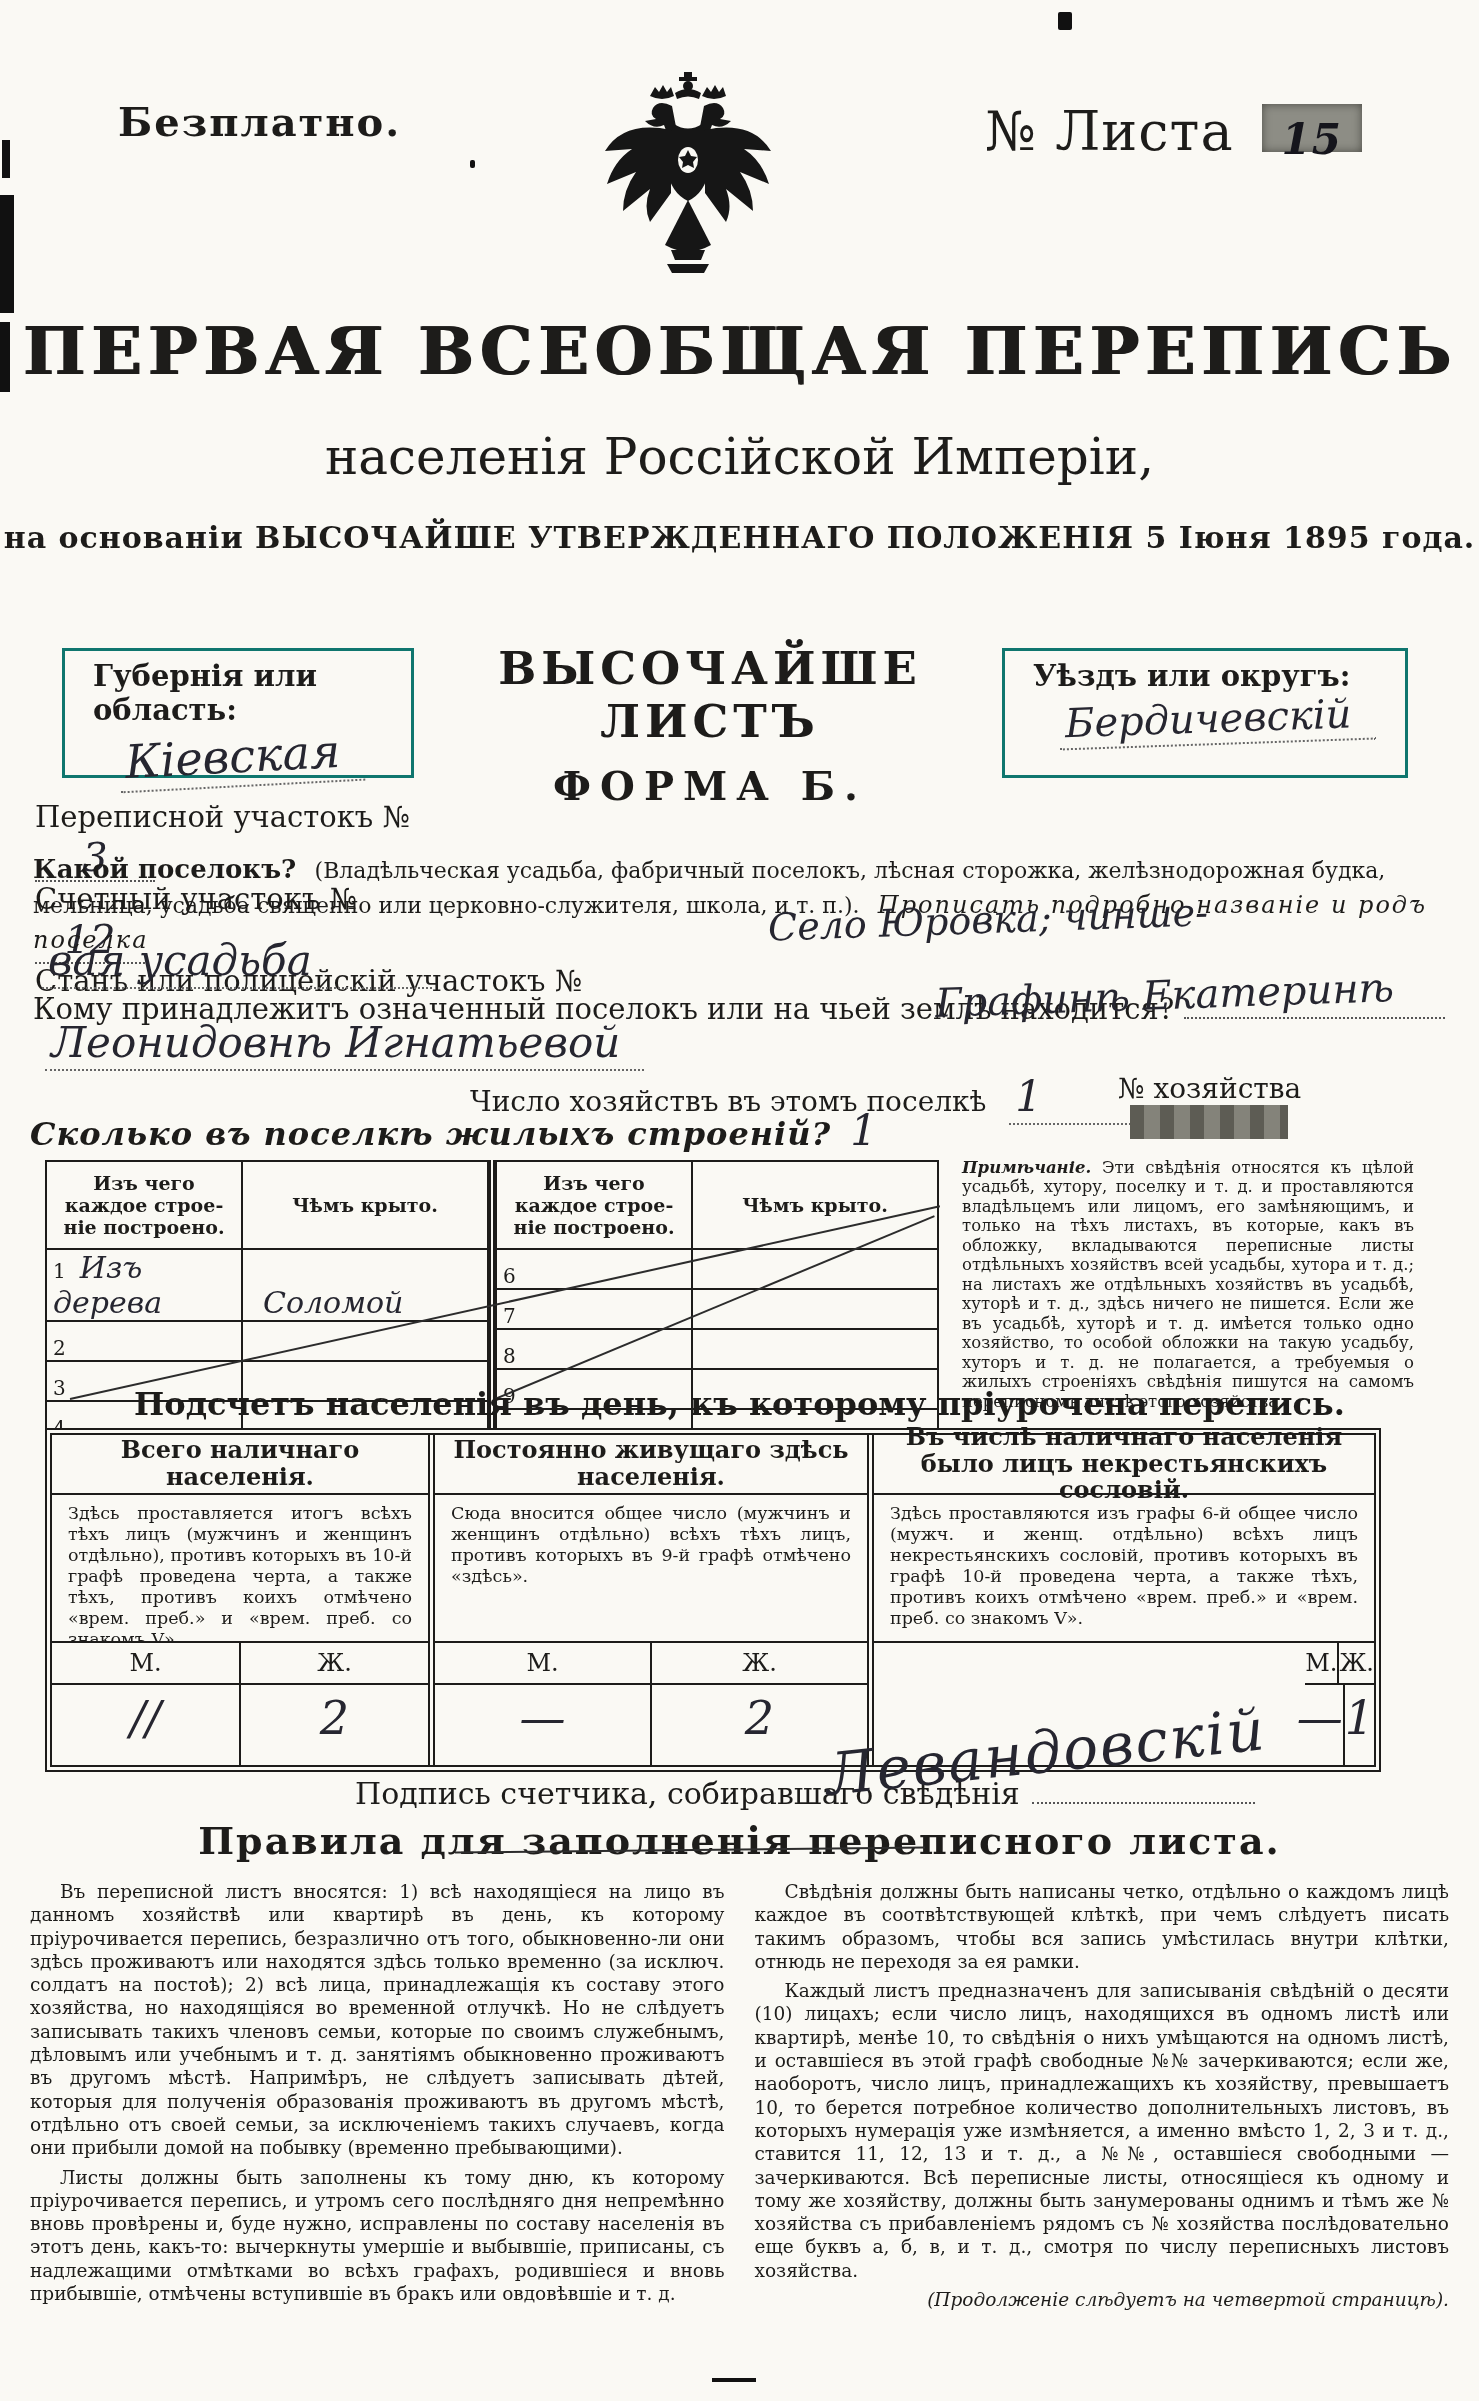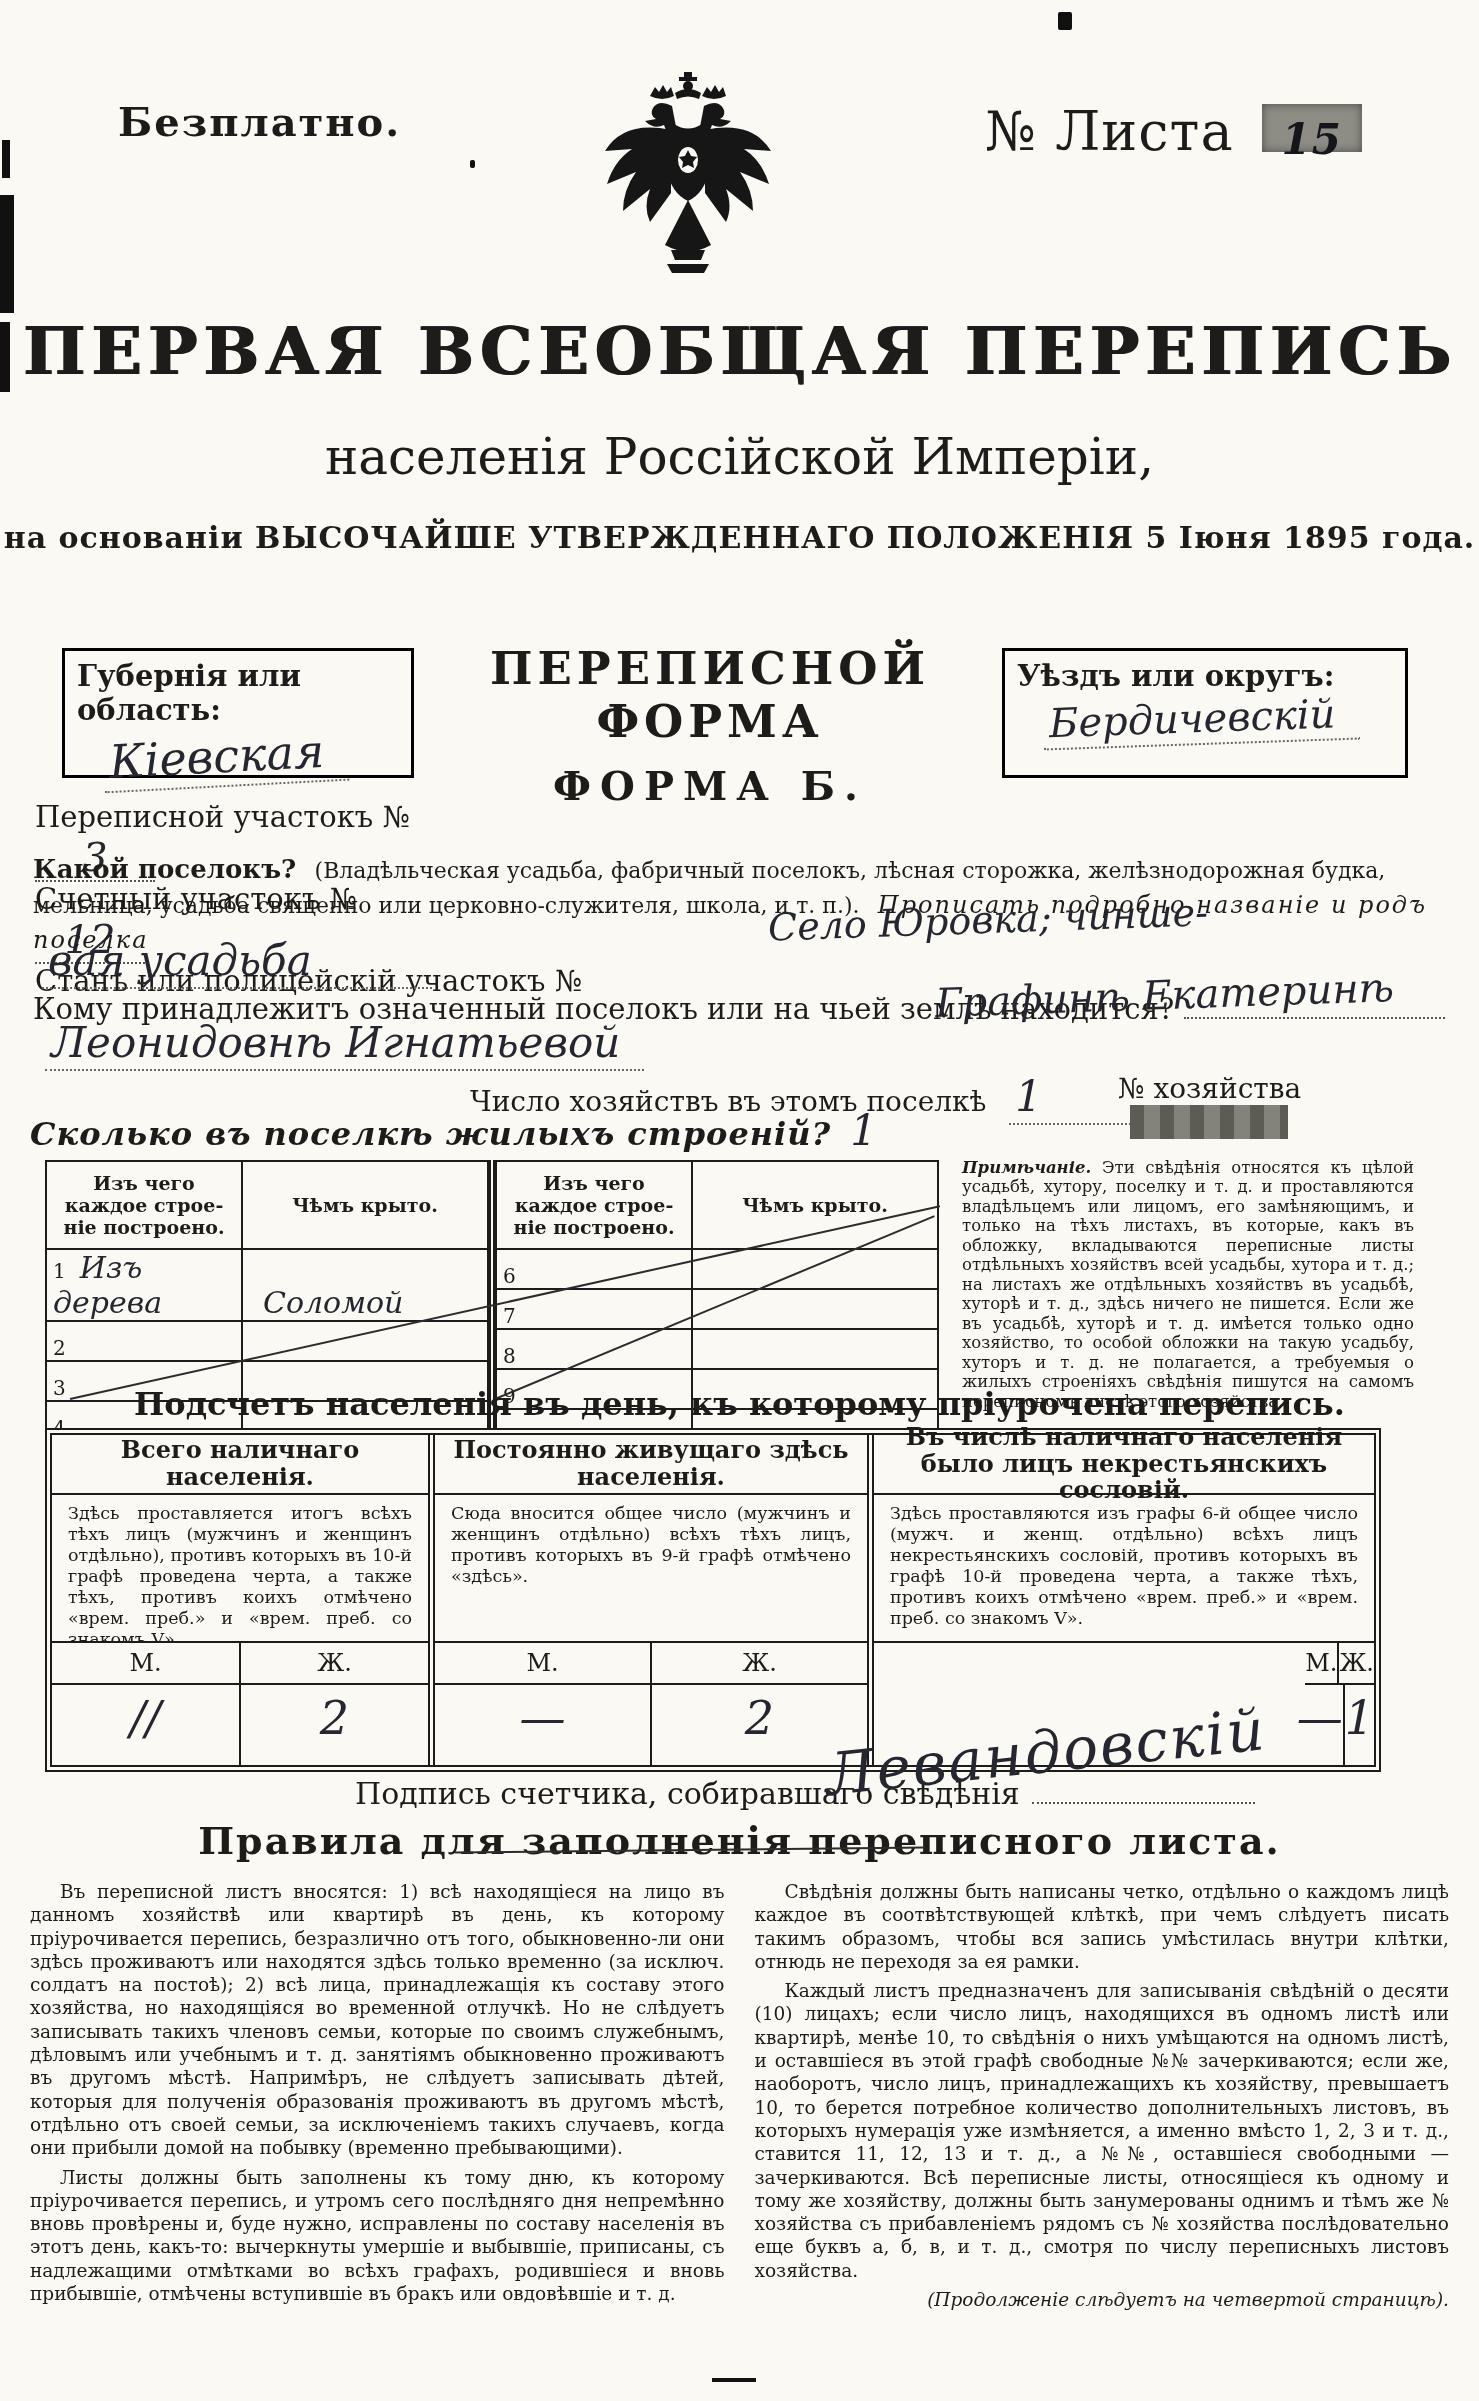--- a/index.html
+++ b/index.html
@@ -13,21 +13,21 @@
   .sheet-no{font-size:54px;letter-spacing:1px;white-space:nowrap;}
   .smudge{display:inline-block;background:#8d8d85;min-width:100px;height:48px;margin-left:10px;
           vertical-align:-4px;box-shadow:inset 0 0 10px #4c4c46;text-align:center;}
   .smudge .hw{font-size:42px;font-weight:bold;color:#15151c;line-height:48px;}
   .hw{font-style:italic;color:#262630;}
   .main-title{text-align:center;font-size:66px;font-weight:bold;letter-spacing:6px;
               text-shadow:1.6px 0 0 #1d1c1a;}
   .sub-title{text-align:center;font-size:50px;}
   .basis-line{text-align:center;font-size:30px;font-weight:bold;letter-spacing:1px;}
   
-  .box{border:3px solid #000000;padding:8px 12px;box-sizing:border-box;}
+  .box{border:3px solid #0f766e;padding:8px 28px;box-sizing:border-box;}
   .box-label{font-size:29px;font-weight:bold;}
   .hw-big{font-size:46px;transform:rotate(-3deg);margin:2px 0 0 26px;display:inline-block;}
   .dotted-under{border-bottom:2px dotted #666;padding:0 24px 2px 6px;}
   .list-title{font-size:45px;font-weight:bold;letter-spacing:5px;text-align:center;}
   .forma-title{font-size:40px;font-weight:bold;letter-spacing:9px;text-align:center;margin-top:14px;}
   
   .precinct{display:flex;align-items:baseline;font-size:29px;white-space:nowrap;}
   .hw-num{font-size:40px;text-align:center;border-bottom:2px dotted #555;display:inline-block;}
   
   .settle-par{font-size:26px;line-height:1.35;margin:0;}
@@ -127,21 +127,21 @@
   <div class="abs main-title" style="left:0;top:312px;width:1479px;">ПЕРВАЯ ВСЕОБЩАЯ ПЕРЕПИСЬ</div>
   <div class="abs sub-title" style="left:0;top:428px;width:1479px;">населенія Россійской Имперіи,</div>
   <div class="abs basis-line" style="left:0;top:520px;width:1479px;">на основаніи ВЫСОЧАЙШЕ УТВЕРЖДЕННАГО ПОЛОЖЕНІЯ 5 Іюня 1895 года.</div>
 
   <div class="abs box" style="left:62px;top:648px;width:352px;height:130px;">
     <div class="box-label">Губернія или область:</div>
     <span class="hw hw-big dotted-under">Кіевская</span>
   </div>
 
   <div class="abs" style="left:430px;top:642px;width:560px;">
-    <div class="list-title">ПЕРЕПИСНОЙ ФОРМА</div>
+    <div class="list-title">ВЫСОЧАЙШЕ ЛИСТЪ</div>
     <div class="forma-title">ФОРМА Б.</div>
   </div>
 
   <div class="abs box" style="left:1002px;top:648px;width:406px;height:130px;">
     <div class="box-label">Уѣздъ или округъ:</div>
     <span class="hw hw-big dotted-under" style="font-size:40px;transform:rotate(-2deg);">Бердичевскій</span>
   </div>
 
   <div class="abs precinct" style="left:35px;top:800px;width:1412px;flex-direction:column;">
     <span>Переписной участокъ №</span>

